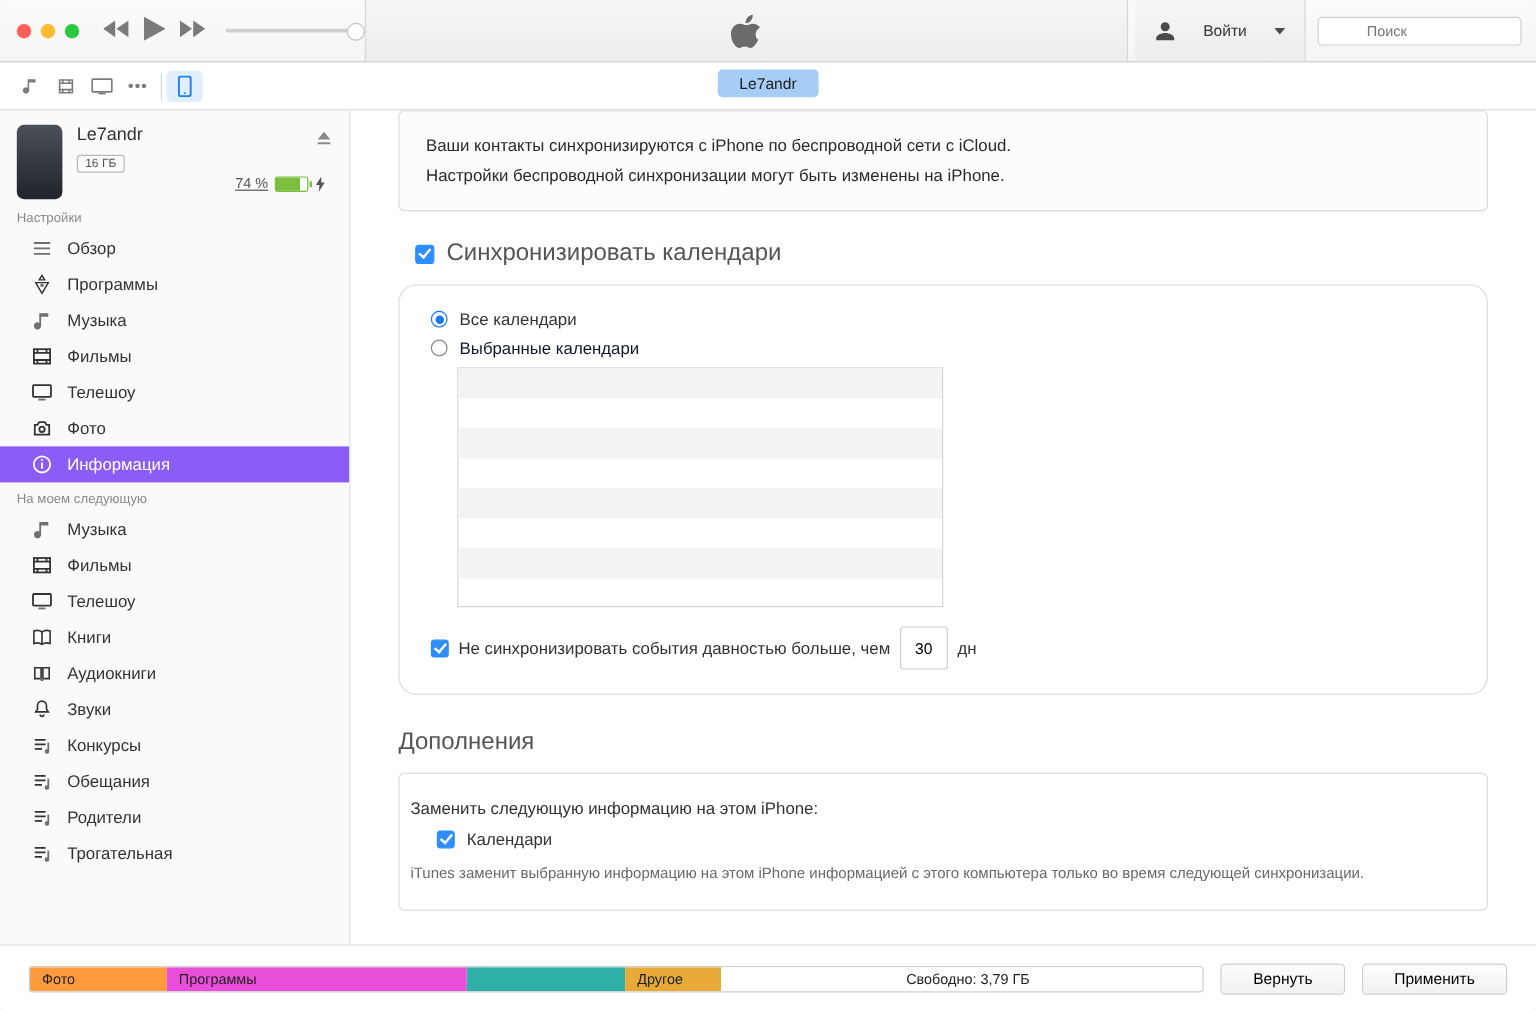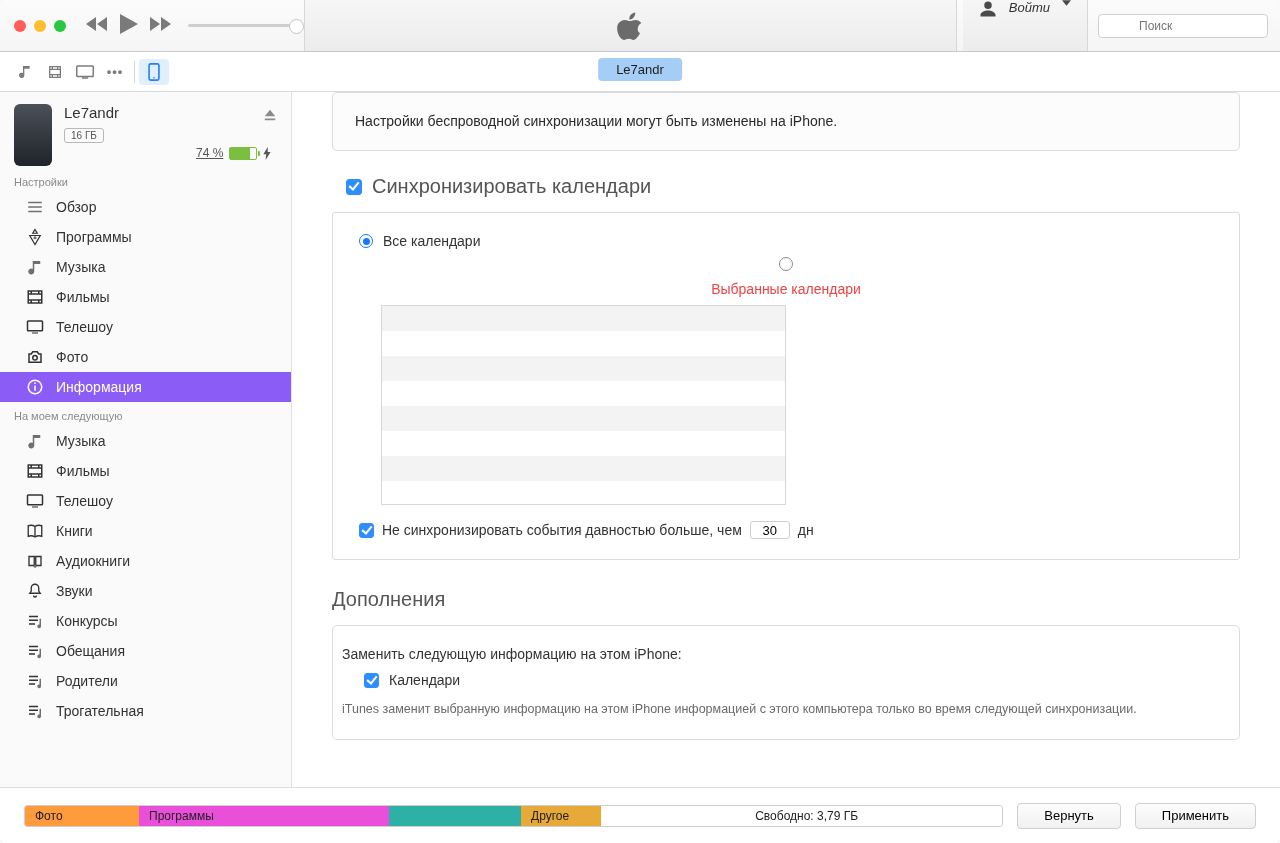--- a/index.html
+++ b/index.html
@@ -11,21 +11,21 @@
 .traffic { display: flex; gap: 8px; padding: 0 14px; }
 .traffic span { width: 12px; height: 12px; border-radius: 50%; display: block; }
 .tl-close{background:#ff5f57;} .tl-min{background:#ffbd2e;} .tl-max{background:#28c840;}
 .play-controls { display:flex; align-items:center; gap:12px; margin-left:6px; }
 .play-controls svg { fill:#7a7a7a; }
 .volume { display:flex; align-items:center; margin-left:16px; }
 .vol-track{width:110px;height:3px;background:#cfcfcf;border-radius:2px;position:relative;}
 .vol-track::after{content:"";position:absolute;right:-6px;top:-5px;width:13px;height:13px;border-radius:50%;background:#fff;border:1px solid #c5c5c5;}
 .center-display{flex:1; height:100%; display:flex; align-items:center; justify-content:center; background:linear-gradient(#f6f6f6,#ececec); border-left:1px solid #d7d7d7;border-right:1px solid #d7d7d7; margin:0 6px;}
 .right-controls{display:flex;align-items:center;height:100%;}
-.signin{height:100%; display:flex;align-items:flex-start;gap:12px;padding:0 16px;border-right:1px solid #d7d7d7;background:linear-gradient(#f6f6f6,#ececec);font-style:italic;}
+.signin{height:100%; display:flex;align-items:center;gap:23px;padding:0 16px;border-right:1px solid #d7d7d7;background:linear-gradient(#f6f6f6,#ececec);}
 .signin svg{fill:#4a4a4a;}
 .searchbox{display:flex;align-items:center;margin:0 12px 0 10px;width:170px;height:24px;border:1px solid #d0d0d0;border-radius:4px;background:#fff;padding:0 6px;gap:5px;}
 .searchbox input{border:none;outline:none;flex:1;font-size:12px;background:transparent;color:#a16207;margin-left:29px;}
 
 
 .typerow{height:40px;border-bottom:1px solid #d9d9d9;display:flex;align-items:center;padding-left:10px;position:relative;}
 .typerow .spacer{flex:1;}
 .type-btn{width:30px;height:26px;display:flex;align-items:center;justify-content:center;color:#7c7c7c;}
 .type-btn svg{fill:currentColor;}
 .type-btn.more{font-weight:bold;letter-spacing:1px;}
@@ -53,31 +53,31 @@
 .side-item.selected{background:#8b5cf6;color:#fff;}
 .side-item svg{width:18px;height:18px;fill:#6f6f6f;flex-shrink:0;}
 .side-item.selected svg{fill:#fff;}
 
 
 .main{flex:1;overflow-y:auto;padding:0 40px 20px 40px;}
 .info-box{border:1px solid #dcdcdc;border-radius:5px;background:#fcfcfc;padding:16px 22px;font-size:14px;line-height:1.8;color:#2a2a2a;}
 .section-head{display:flex;align-items:center;gap:10px;margin:24px 0 14px;padding-left:14px;}
 .section-head .cb{width:16px;height:16px;}
 .section-title{font-size:20px;color:#555;font-weight:400;}
-.panel{border:1px solid #dcdcdc;border-radius:3px;padding:20px 26px;}
+.panel{border:1px solid #dcdcdc;border-radius:15px;padding:20px 26px;}
 .radio-row{display:flex;align-items:center;gap:10px;font-size:14px;margin-bottom:8px;}
 .radio{width:14px;height:14px;border:1px solid #8a8a8a;border-radius:50%;display:inline-flex;align-items:center;justify-content:center;}
 .radio.on{border-color:#1778ff;}
 .radio.on::after{content:"";width:7px;height:7px;background:#1778ff;border-radius:50%;}
-.radio-row.disabled{color:#ef4444;flex-direction:column;}
+.radio-row.disabled{color:#0f172a;}
 .cal-list{margin:6px 0 16px 22px;width:405px;height:200px;border:1px solid #d7d7d7;background:#fff;}
 .cal-list div{height:25px;}
 .cal-list div:nth-child(odd){background:#f3f3f3;}
 .sync-limit{display:flex;align-items:center;gap:8px;font-size:14px;}
-.num-input{width:40px;height:18px;border:1px solid #cfcfcf;border-radius:3px;text-align:center;font-size:13px;}
+.num-input{width:40px;height:36px;border:1px solid #cfcfcf;border-radius:3px;text-align:center;font-size:13px;}
 .cb{appearance:none;width:15px;height:15px;border:1px solid #b7b7b7;border-radius:3px;position:relative;cursor:pointer;}
 .cb:checked{background:#2f8eff;border-color:#2f8eff;}
 .cb:checked::after{content:"";position:absolute;left:4px;top:0px;width:4px;height:8px;border:solid #fff;border-width:0 2px 2px 0;transform:rotate(40deg);}
 .addenda-title{font-size:20px;color:#555;margin:28px 0 14px;}
 .addenda-panel{border:1px solid #dcdcdc;border-radius:5px;padding:20px 9px;font-size:14px;}
 .addenda-sub{display:flex;align-items:center;gap:10px;margin:10px 0 12px 22px;}
 .addenda-note{font-size:12.5px;color:#6a6a6a;line-height:1.5;}
 
 
 .footer{height:56px;border-top:1px solid #dedede;display:flex;align-items:center;padding:0 24px;gap:14px;background:#fff;}
@@ -311,20 +311,21 @@
               <path d="M4 6h12M4 11h12M4 16h8" stroke="currentColor" stroke-width="2"></path>
               <path d="M18 9v7.6A2.5 2.5 0 1020 19V9z"></path>
             </svg>
             <span>Трогательная</span>
           </div>
         </div>
     </div>
 
     <div class="main">
       <div class="info-box">
+        <div>Ваши контакты синхронизируются с iPhone по беспроводной сети с iCloud.</div>
         <div>Настройки беспроводной синхронизации могут быть изменены на iPhone.</div>
       </div>
 
       <div class="section-head">
         <input type="checkbox" class="cb" checked="" style="">
         <span class="section-title">Синхронизировать календари</span>
       </div>
       <div class="panel">
         <div class="radio-row">
           <span class="radio on"></span>

